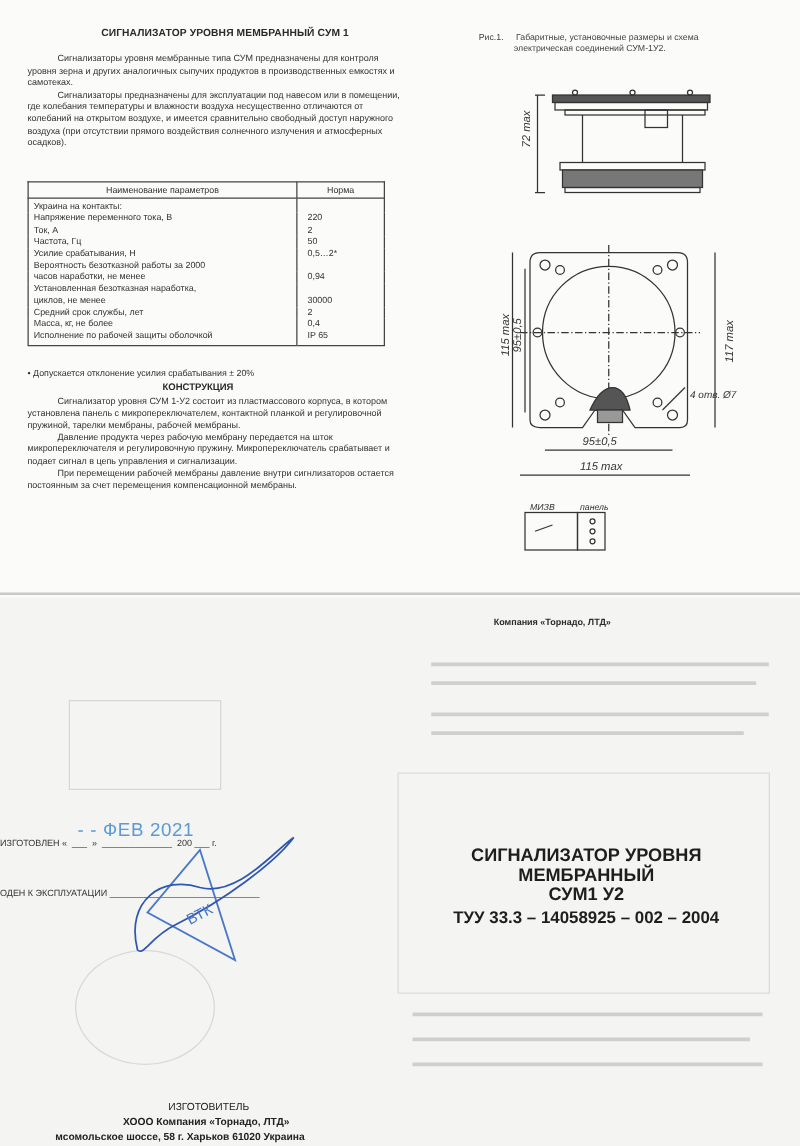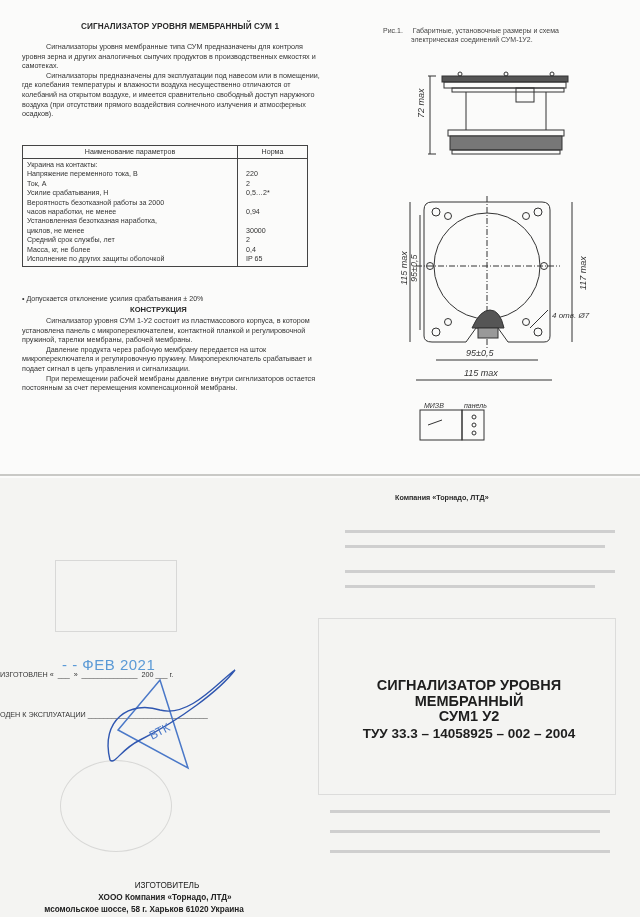--- a/index.html
+++ b/index.html
@@ -67,20 +67,24 @@
         </tr>
       <tr>
           <td>Напряжение переменного тока, В</td>
           <td class="v">220</td>
         </tr>
       <tr>
           <td>Ток, А</td>
           <td class="v">2</td>
         </tr>
       <tr>
+          <td>Частота, Гц</td>
+          <td class="v">50</td>
+        </tr>
+      <tr>
           <td>Усилие срабатывания, Н</td>
           <td class="v">0,5…2*</td>
         </tr>
       <tr>
           <td>Вероятность безотказной работы за 2000</td>
           <td class="v"></td>
         </tr>
       <tr>
           <td>часов наработки, не менее</td>
           <td class="v">0,94</td>
@@ -95,21 +99,21 @@
         </tr>
       <tr>
           <td>Средний срок службы, лет</td>
           <td class="v">2</td>
         </tr>
       <tr>
           <td>Масса, кг, не более</td>
           <td class="v">0,4</td>
         </tr>
       <tr class="last">
-          <td>Исполнение по других защиты оболочкой</td>
+          <td>Исполнение по рабочей защиты оболочкой</td>
           <td class="v">IP 65</td>
         </tr>
     </tbody>
   </table>
 
   <div class="abs note">•  Допускается отклонение усилия срабатывания ±  20%</div>
   <div class="abs h2">КОНСТРУКЦИЯ</div>
 
   <div class="abs para" style="left:22px; top:316px; width:300px;">
     <div class="indent">Сигнализатор уровня СУМ 1-У2 состоит из пластмассового корпуса, в котором установлена панель с микропереключателем, контактной планкой и регулировочной пружиной, тарелки мембраны, рабочей мембраны.</div>

